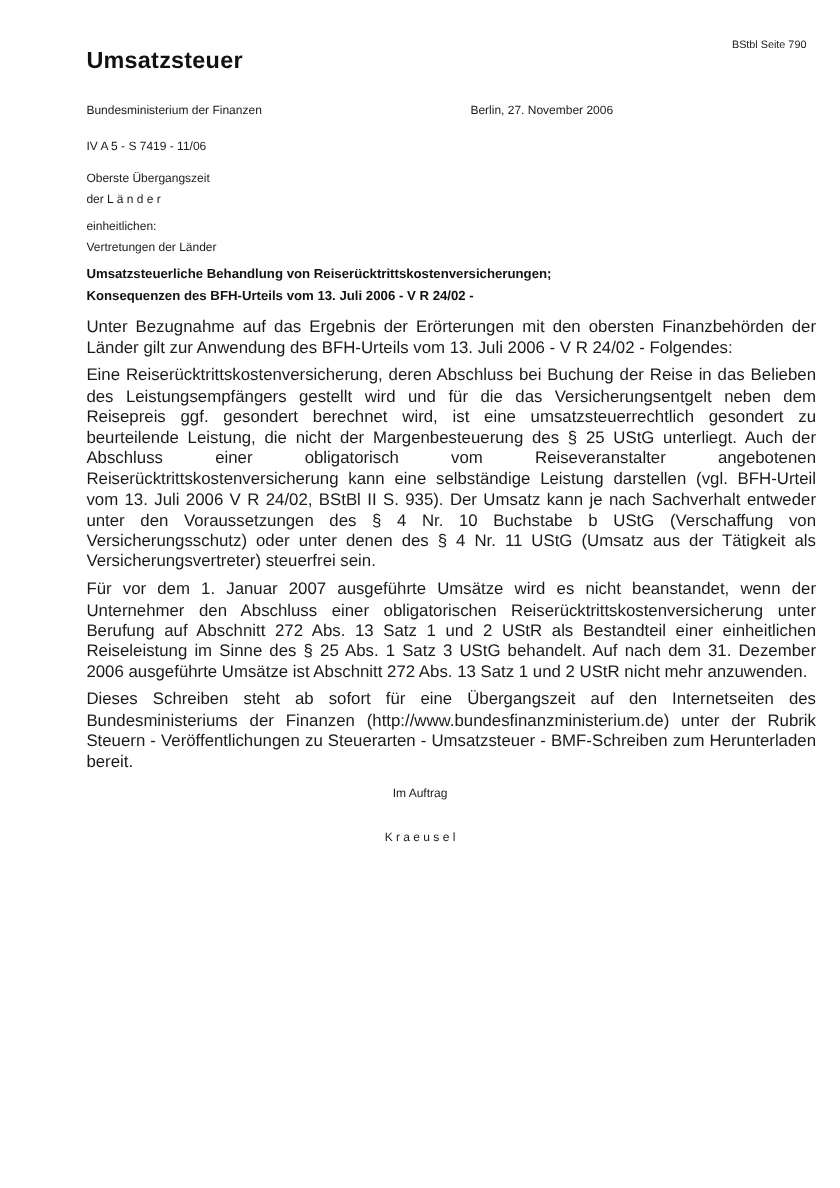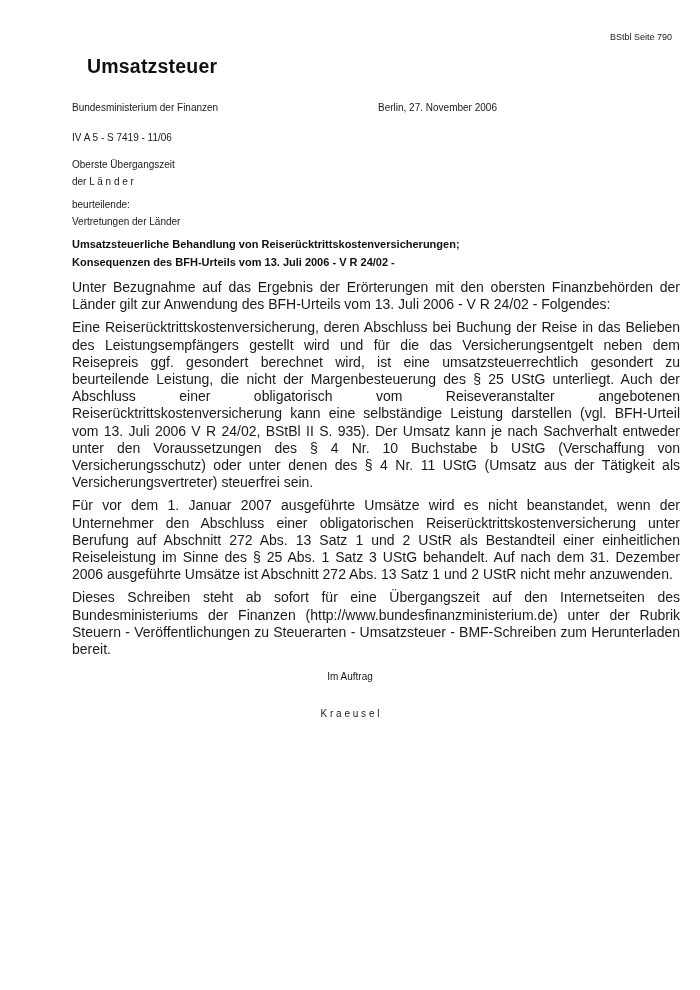--- a/index.html
+++ b/index.html
@@ -24,37 +24,37 @@
     line-height: 12px;
     color: #222;
   }
   .content {
     position: absolute;
     left: 72px;
     top: 0;
     width: 608px;
   }
   .doc-title {
-    margin: 15px;
+    margin: 0;
     padding-top: 38px;
     font-size: 19.5px;
     line-height: 26px;
     font-weight: bold;
     letter-spacing: 0.2px;
     color: #111;
   }
   .sender-row {
     position: relative;
     margin-top: 21px;
     font-size: 10px;
     line-height: 16px;
   }
   .sender-row .date {
     position: absolute;
-    left: 306px;
+    left: 320px;
     top: 0;
     white-space: nowrap;
     text-align: right;
   }
   .file-ref {
     margin-top: 14px;
     font-size: 10px;
     line-height: 16px;
   }
   .recipient {
@@ -113,21 +113,21 @@
     </div>
 
     <div class="file-ref">IV A 5 - S 7419 - 11/06</div>
 
     <div class="recipient">
       <div>Oberste Übergangszeit</div>
       <div>der L ä n d e r</div>
     </div>
 
     <div class="cc">
-      <div>beurteilende:</div>
+      <div>einheitlichen:</div>
       <div>Vertretungen der Länder</div>
     </div>
 
     <div class="subject">
       <div>Umsatzsteuerliche Behandlung von Reiserücktrittskostenversicherungen;</div>
       <div>Konsequenzen des BFH-Urteils vom 13. Juli 2006 - V R 24/02 -</div>
     </div>
 
     <p class="body-par">Unter Bezugnahme auf das Ergebnis der Erörterungen mit den obersten Finanzbehörden der Länder gilt zur Anwendung des BFH-Urteils vom 13. Juli 2006 - V R 24/02 - Folgendes:</p>
 

